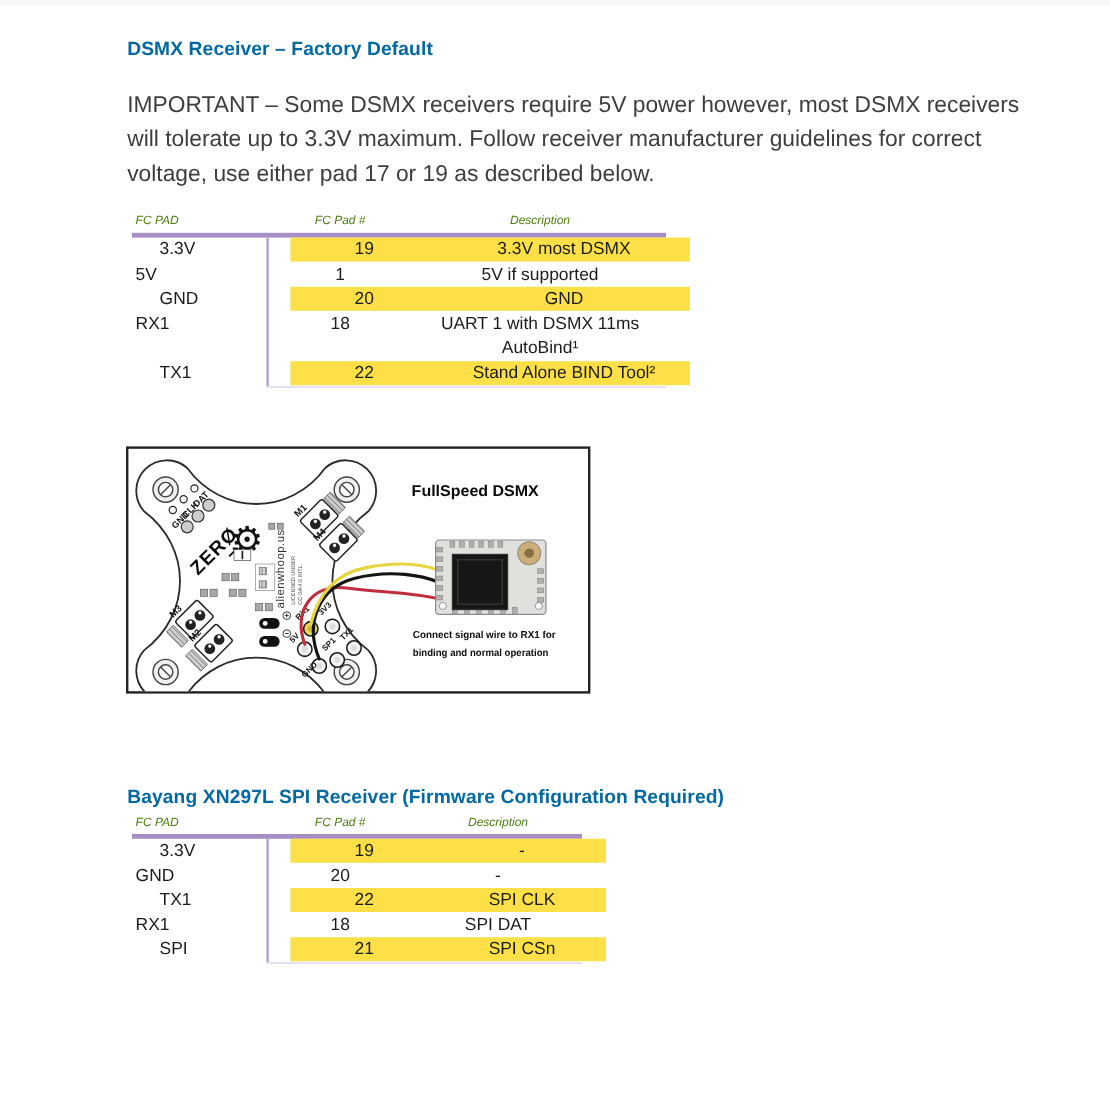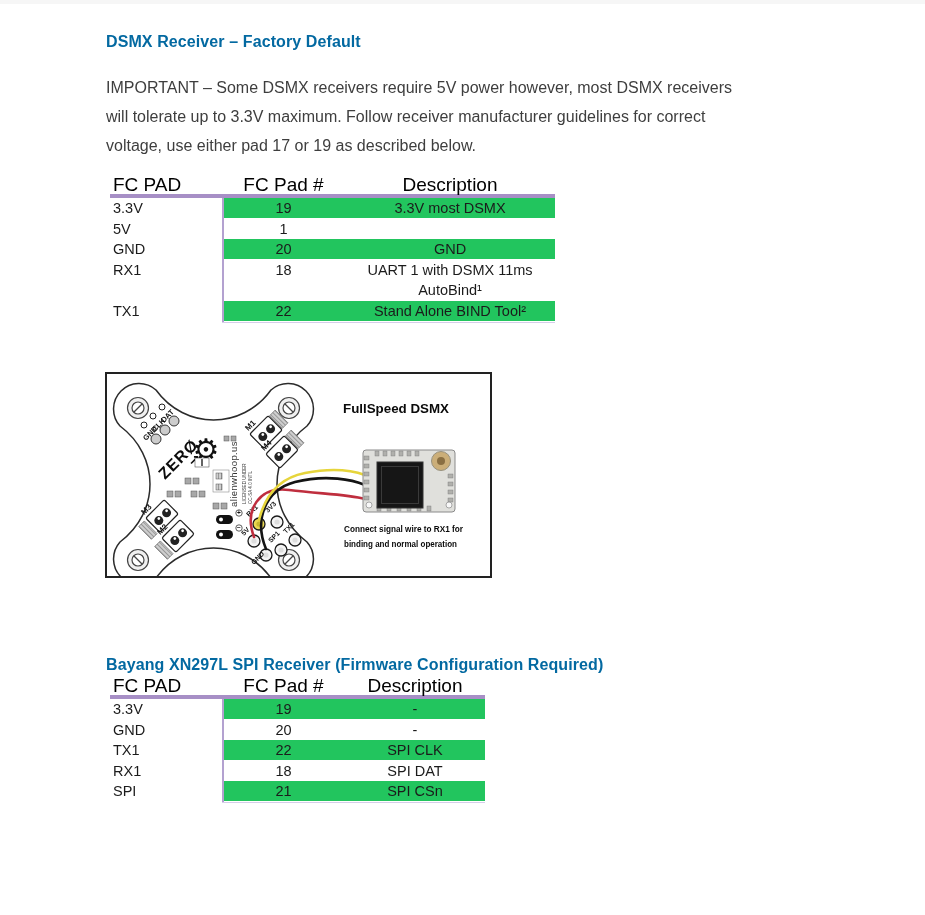--- a/index.html
+++ b/index.html
@@ -4,31 +4,31 @@
 <style>
   html,body { margin:0; padding:0; }
   body {
     width:925px; height:915px; background:#ffffff;
     font-family:"Liberation Sans", sans-serif;
     color:#1c1c1c; overflow:hidden; position:relative;
   }
   .abs { position:absolute; }
   .topstrip { left:0; top:0; width:925px; height:4px; background:#f6f6f6; }
   .h1 { font-size:16px; font-weight:700; color:#0369a1; letter-spacing:.1px; }
-  .intro { font-size:16px; color:#3e3e3e; line-height:28.8px; white-space:pre-line; width:790px; }
+  .intro { font-size:19px; color:#3e3e3e; line-height:28.8px; white-space:pre-line; width:790px; }
   
   .tbl { position:absolute; font-size:14.5px; color:#1b1b1b; }
-  .tbl .hdr { display:grid; height:20px; align-items:center; font-size:19px; color:#000000; }
+  .tbl .hdr { display:grid; height:20px; align-items:center; font-size:10px; color:#4d7c0f;font-style:italic; }
   .tbl .bar { height:4px; background:#a78fc6; }
   .tbl .rows { position:relative; }
   .row { display:grid; align-items:start; line-height:20px; }
-  .rh21 { height:21px; } .rh20 { height:20px; } .rh41 { height:41px; }
+  .rh21 { height:21px;margin-left:20px; } .rh20 { height:20px; } .rh41 { height:41px; }
   .c1 { padding-left:3px; text-align:left; }
   .c2, .c3 { text-align:center; white-space:pre-line; }
-  .sh { background:#22c55e; }
+  .sh { background:#fde047; }
   .t1 .hdr, .t1 .row { grid-template-columns:112px 123px 210px; }
   .t2 .hdr, .t2 .row { grid-template-columns:112px 123px 140px; }
   .vline { position:absolute; left:112px; top:0; bottom:0; width:2px; background:#b3a1d0; }
   .bline { position:absolute; left:112px; right:0; bottom:-1px; height:1px; background:#d6cdea; }
   
   .frame { position:absolute; left:105px; top:372px; width:387px; height:206px;
            border:2px solid #222; box-sizing:border-box; background:#fff; }
   svg { font-family:"Liberation Sans", sans-serif; display:block; }
   .bold-svg { font-weight:700; }
 </style>
@@ -52,20 +52,21 @@
   <div class="bar"></div>
   <div class="rows">
     <div class="row rh21">
       <div class="c1">3.3V</div>
       <div class="c2 sh">19</div>
       <div class="c3 sh">3.3V most DSMX</div>
     </div>
     <div class="row rh20">
       <div class="c1">5V</div>
       <div class="c2">1</div>
+      <div class="c3">5V if supported</div>
     </div>
     <div class="row rh21">
       <div class="c1">GND</div>
       <div class="c2 sh">20</div>
       <div class="c3 sh">GND</div>
     </div>
     <div class="row rh41">
       <div class="c1">RX1</div>
       <div class="c2">18</div>
       <div class="c3">UART 1 with DSMX 11ms

